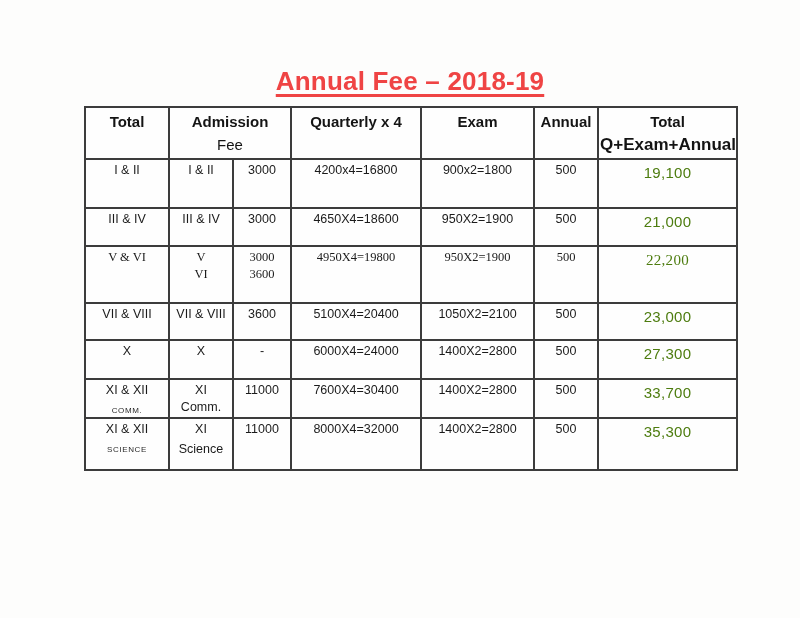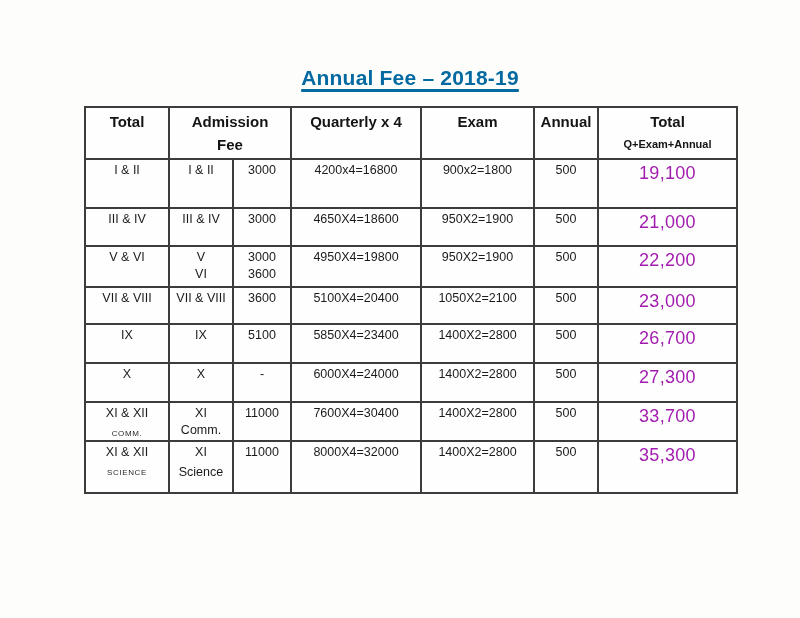--- a/index.html
+++ b/index.html
@@ -8,23 +8,23 @@
     background: #fdfdfc;
     font-family: "Liberation Sans", "DejaVu Sans", sans-serif;
     color: #1a1a1a;
     position: relative;
     overflow: hidden;
   }
   .title {
     position: absolute;
     left: 84px; top: 66px; width: 652px;
     text-align: center;
-    font-size: 21px;
+    font-size: 26px;
     font-weight: bold;
-    color: #0369a1;
+    color: #ef4444;
     text-decoration: underline;
     text-decoration-thickness: 2.5px;
     text-underline-offset: 4px;
     letter-spacing: 0.2px;
   }
   table.fee {
     position: absolute;
     left: 84px; top: 106px;
     width: 652px;
     border-collapse: collapse;
@@ -40,45 +40,45 @@
   }
   table.fee th {
     font-size: 15px;
     font-weight: bold;
     line-height: 23px;
     color: #141414;
   }
   tr.hdr      { height: 52px; }
   tr.r0       { height: 49px; }
   tr.r1       { height: 38px; }
-  tr.r2       { height: 41px; }
+  tr.r2       { height: 57px; font-family: Liberation Serif, serif; }
   tr.r3       { height: 37px; }
   tr.r4       { height: 39px; }
   tr.r5       { height: 39px; }
   tr.r6       { height: 38px; }
   tr.r7       { height: 52px; }
   td .l1, td .l2 {
     display: block;
     font-size: 12.5px;
     line-height: 17px;
     color: #1b1b1b;
   }
   tr.r7 td .l2 { line-height: 22px; }
   td .caps {
     font-size: 8px;
     line-height: 12px;
     letter-spacing: 0.6px;
     color: #2a2a2a;
   }
   td.total {
-    font-size: 18px;
+    font-size: 15px;
     line-height: 22px;
     padding-top: 4px;
     letter-spacing: 0.3px;
-    color: #a21caf;
+    color: #4d7c0f;
     margin-left: 44px;
   }
 </style>
 </head>
 <body>
 
 <div class="title">Annual Fee – 2018-19</div>
 
 <table class="fee">
   <colgroup>
@@ -88,28 +88,28 @@
     <col style="width:130px">
       <col style="width:113px">
       <col style="width:64px">
     <col style="width:139px">
   </colgroup>
   <tbody>
       <tr class="hdr">
     <th>Total</th>
     <th colspan="2">
       <span class="l1" style="display:block;line-height:23px;">Admission</span>
-      <span class="l2" style="display:block;line-height:23px;font-size:15px;font-weight:bold;">Fee</span>
+      <span class="l2" style="display:block;line-height:23px;font-size:15px;font-weight:normal;">Fee</span>
     </th>
     <th>Quarterly x 4</th>
     <th>Exam</th>
     <th>Annual</th>
     <th>
       <span style="display:block;line-height:23px;">Total</span>
-      <span style="display:block;line-height:23px;font-size:11px;font-weight:bold;">Q+Exam+Annual</span>
+      <span style="display:block;line-height:23px;font-size:17px;font-weight:bold;">Q+Exam+Annual</span>
     </th>
   </tr>
 
   <tr class="r0">
     <td><span class="l1">I &amp; II</span><span class="caps"></span></td>
     <td>
           <span class="l1">I &amp; II</span>
           <span class="l2"></span>
         </td>
     <td>
@@ -187,41 +187,20 @@
         </td>
     <td>
           <span class="l1">1050X2=2100</span>
         </td>
     <td>
           <span class="l1">500</span>
         </td>
     <td class="total">23,000</td>
   </tr>
 
-  <tr class="r4">
-    <td><span class="l1">IX</span><span class="caps"></span></td>
-    <td>
-          <span class="l1">IX</span>
-          <span class="l2"></span>
-        </td>
-    <td>
-          <span class="l1">5100</span>
-          <span class="l2"></span>
-        </td>
-    <td>
-          <span class="l1">5850X4=23400</span>
-        </td>
-    <td>
-          <span class="l1">1400X2=2800</span>
-        </td>
-    <td>
-          <span class="l1">500</span>
-        </td>
-    <td class="total">26,700</td>
-  </tr>
 
   <tr class="r5">
     <td><span class="l1">X</span><span class="caps"></span></td>
     <td>
           <span class="l1">X</span>
           <span class="l2"></span>
         </td>
     <td>
           <span class="l1">-</span>
           <span class="l2"></span>

